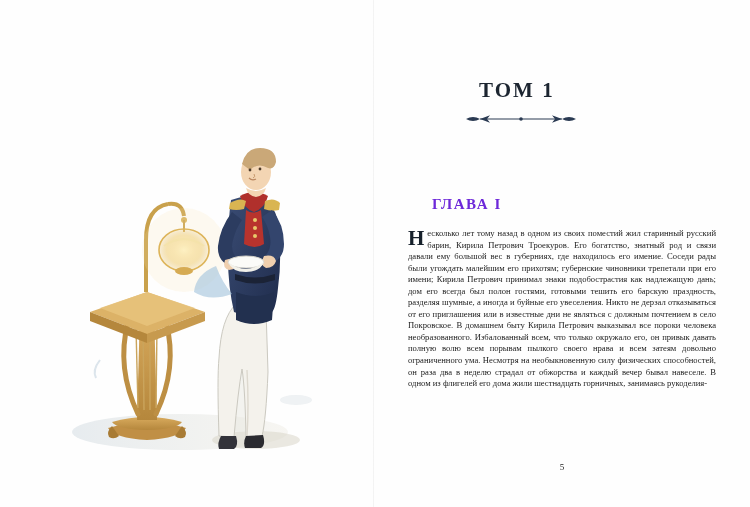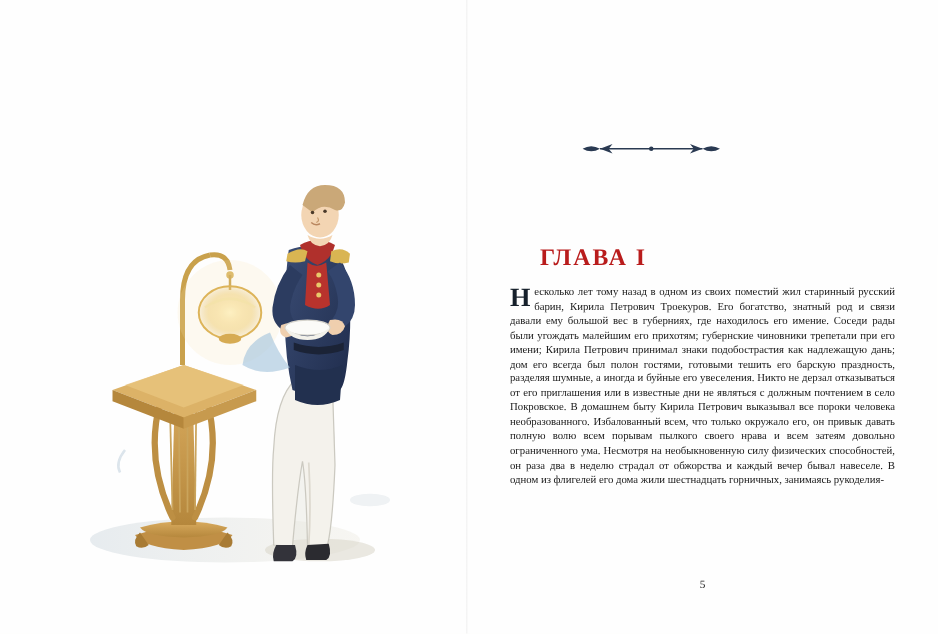--- a/index.html
+++ b/index.html
@@ -67,24 +67,24 @@
     position: absolute;
     left: 92px;
     top: 112px;
     width: 110px;
     height: 14px;
   }
   .chapter-title {
     position: absolute;
     left: 58px;
     top: 196px;
-    font-size: 19px;
+    font-size: 15px;
     letter-spacing: 1.6px;
     font-weight: bold;
-    color: #b91c1c;
+    color: #6d28d9;
   }
   .body-text {
     position: absolute;
     left: 34px;
     top: 228px;
     width: 308px;
     font-size: 8.6px;
     line-height: 11.55px;
     text-align: justify;
     color: #1a1a1a;
@@ -221,20 +221,21 @@
         <path d="M40 300 q-8 10 -4 18" stroke="#b9cbd9" stroke-width="2" fill="none" opacity="0.5"></path>
         <ellipse cx="236" cy="340" rx="16" ry="5" fill="#dfe6ea" opacity="0.5"></ellipse>
       </svg>
     </div>
   </div>
 
   <div class="gutter"></div>
 
   <div class="page page-right">
 
+    <div class="vol-title">ТОМ 1</div>
 
     <div class="vol-orn">
       <svg width="110" height="14" viewBox="0 0 110 14" xmlns="http://www.w3.org/2000/svg">
         <line x1="14" y1="7" x2="96" y2="7" stroke="#2a3a52" stroke-width="1.1"></line>
         <path d="M14 7 L24 3.2 L21 7 L24 10.8 Z" fill="#2a3a52"></path>
         <path d="M96 7 L86 3.2 L89 7 L86 10.8 Z" fill="#2a3a52"></path>
         <circle cx="55" cy="7" r="1.8" fill="#2a3a52"></circle>
         <path d="M0 7 q7 -4 14 0 q-7 4 -14 0 z" fill="#2a3a52"></path>
         <path d="M110 7 q-7 -4 -14 0 q7 4 14 0 z" fill="#2a3a52"></path>
       </svg>

